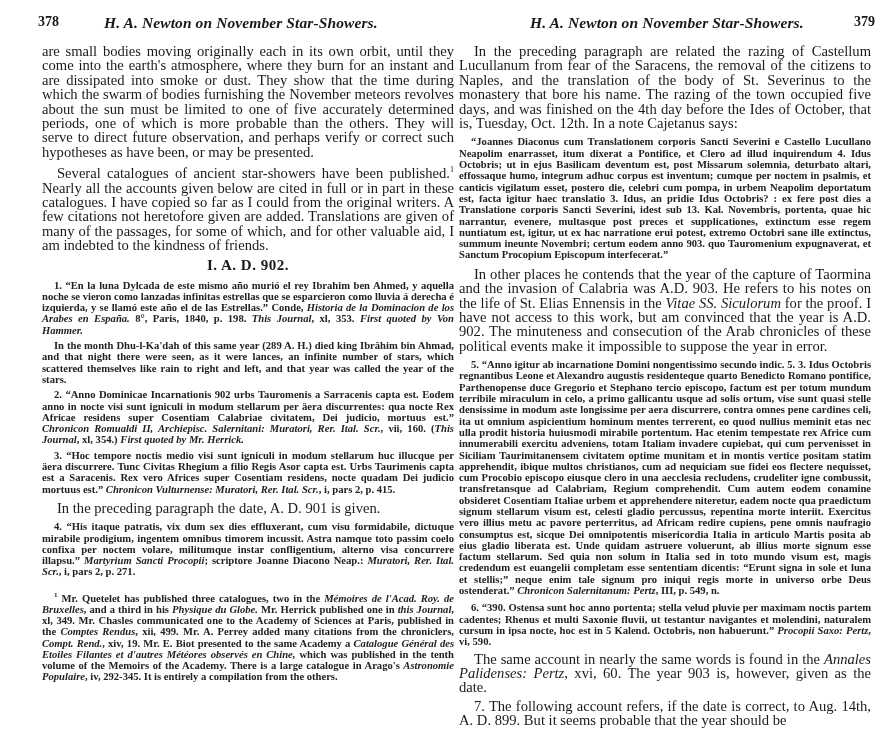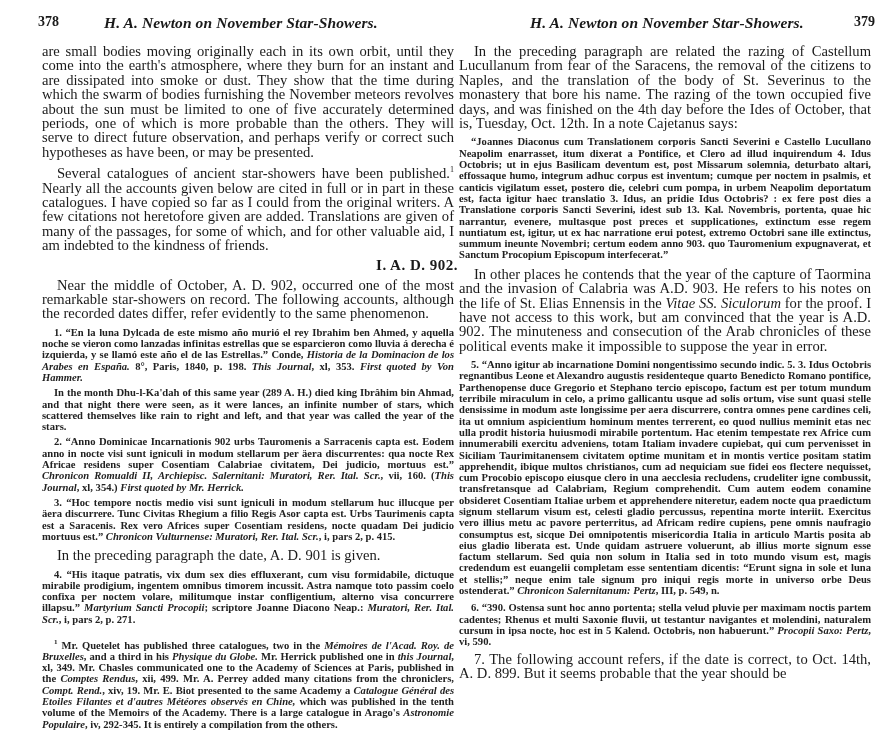--- a/index.html
+++ b/index.html
@@ -13,42 +13,41 @@
   .left .pg-num { left: 0; }
   .right .pg-num { right: 0; }
   .head-title { position: absolute; top: 14px; font-style: italic; font-weight: bold; font-size: 15.5px; letter-spacing: 0.1px; }
   .left .head-title { left: 66px; }
   .right .head-title { left: 75px; }
   p { margin: 4px; text-align: justify; }
   .body-text { font-size: 14.6px; line-height: 14.4px; }
   .indent { text-indent: 15px; }
   .small { font-size: 10.6px; line-height: 11.3px; font-weight: bold; color: #222; font-family: Liberation Serif, serif; }
   .small.indent { text-indent: 12px; }
-  .section-head { text-align: right; font-weight: bold; font-size: 15px; margin: 4px 0 3px 0; letter-spacing: 0.5px; }
+  .section-head { text-align: center; font-weight: bold; font-size: 15px; margin: 4px 0 3px 0; letter-spacing: 0.5px; }
   .gap4 { margin-top: 4px; }
   .gap6 { margin-top: 6px; }
   .gap10 { margin-top: 12px; }
   em, .it { font-style: italic; }
 </style>
 </head>
 <body>
 
 <div class="page left">
   <div class="running-head">
     <span class="pg-num">378</span>
     <span class="head-title">H. A. Newton on November Star-Showers.</span>
   </div>
 
   <p class="body-text">are small bodies moving originally each in its own orbit, until they come into the earth's atmosphere, where they burn for an instant and are dissipated into smoke or dust.  They show that the time during which the swarm of bodies furnishing the November meteors revolves about the sun must be limited to one of five accurately determined periods, one of which is more probable than the others.  They will serve to direct future observation, and perhaps verify or correct such hypotheses as have been, or may be presented.</p>
 
   <p class="body-text indent"><span>Several catalogues of ancient star-showers have been published.</span><sup style="font-size:8px">1</sup><span>  Nearly all the accounts given below are cited in full or in part in these catalogues.  I have copied so far as I could from the original writers.  A few citations not heretofore given are added.  Translations are given of many of the passages, for some of which, and for other valuable aid, I am indebted to the kindness of friends.</span></p>
 
   <div class="section-head">I.  A. D. 902.</div>
 
-  <p class="body-text indent">Near the middle of October, A. D. 902, occurred one of the most remarkable star-showers on record.  The following accounts, although the recorded dates differ, refer evidently to the same phenomenon.</p>
 
   <p class="small indent gap6"><span>1. “En la luna Dylcada de este mismo año murió el rey Ibrahim ben Ahmed, y aquella noche se vieron como lanzadas infinitas estrellas que se esparcieron como lluvia á derecha é izquierda, y se llamó este año el de las Estrellas.”  Conde, </span><em>Historia de la Dominacion de los Arabes en España.</em><span>  8°, Paris, 1840, p. 198.  </span><em>This Journal</em><span>, xl, 353.  </span><em>First quoted by Von Hammer.</em></p>
   <p class="small indent">In the month Dhu-l-Ka'dah of this same year (289 A. H.) died king Ibrâhim bin Ahmad, and that night there were seen, as it were lances, an infinite number of stars, which scattered themselves like rain to right and left, and that year was called the year of the stars.</p>
 
   <p class="small indent gap4"><span>2. “Anno Dominicae Incarnationis 902 urbs Tauromenis a Sarracenis capta est. Eodem anno in nocte visi sunt igniculi in modum stellarum per äera discurrentes: qua nocte Rex Africae residens super Cosentiam Calabriae civitatem, Dei judicio, mortuus est.”  </span><em>Chronicon Romualdi II, Archiepisc. Salernitani: Muratori, Rer. Ital. Scr.</em><span>, vii, 160.  (</span><em>This Journal</em><span>, xl, 354.)  </span><em>First quoted by Mr. Herrick.</em></p>
 
   <p class="small indent gap4"><span>3. “Hoc tempore noctis medio visi sunt igniculi in modum stellarum huc illucque per äera discurrere.  Tunc Civitas Rhegium a filio Regis Asor capta est.  Urbs Taurimenis capta est a Saracenis.  Rex vero Africes super Cosentiam residens, nocte quadam Dei judicio mortuus est.”  </span><em>Chronicon Vulturnense: Muratori, Rer. Ital. Scr.</em><span>, i, pars 2, p. 415.</span></p>
 
   <p class="body-text indent gap6">In the preceding paragraph the date, A. D. 901 is given.</p>
 
@@ -66,15 +65,16 @@
   <p class="body-text indent">In the preceding paragraph are related the razing of Castellum Lucullanum from fear of the Saracens, the removal of the citizens to Naples, and the translation of the body of St. Severinus to the monastery that bore his name.  The razing of the town occupied five days, and was finished on the 4th day before the Ides of October, that is, Tuesday, Oct. 12th.  In a note Cajetanus says:</p>
 
   <p class="small indent gap6">“Joannes Diaconus cum Translationem corporis Sancti Severini e Castello Lucullano Neapolim enarrasset, itum dixerat a Pontifice, et Clero ad illud inquirendum 4. Idus Octobris; ut in ejus Basilicam deventum est, post Missarum solemnia, deturbato altari, effossaque humo, integrum adhuc corpus est inventum; cumque per noctem in psalmis, et canticis vigilatum esset, postero die, celebri cum pompa, in urbem Neapolim deportatum est, facta igitur haec translatio 3. Idus, an pridie Idus Octobris?  : ex fere post dies a Translatione corporis Sancti Severini, idest sub 13. Kal. Novembris, portenta, quae hic narrantur, evenere, multasque post preces et supplicationes, extinctum esse regem nuntiatum est, igitur, ut ex hac narratione erui potest, extremo Octobri sane ille extinctus, summum ineunte Novembri; certum eodem anno 903. quo Tauromenium expugnaverat, et Sanctum Procopium Episcopum interfecerat.”</p>
 
   <p class="body-text indent gap6"><span>In other places he contends that the year of the capture of Taormina and the invasion of Calabria was A.D. 903.  He refers to his notes on the life of St. Elias Ennensis in the </span><em>Vitae SS. Siculorum</em><span> for the proof.  I have not access to this work, but am convinced that the year is A.D. 902.  The minuteness and consecution of the Arab chronicles of these political events make it impossible to suppose the year in error.</span></p>
 
   <p class="small indent gap6"><span>5. “Anno igitur ab incarnatione Domini nongentissimo secundo indic. 5. 3. Idus Octobris regnantibus Leone et Alexandro augustis residenteque quarto Benedicto Romano pontifice, Parthenopense duce Gregorio et Stephano tercio episcopo, factum est per totum mundum terribile miraculum in celo, a primo gallicantu usque ad solis ortum, vise sunt quasi stelle densissime in modum aste longissime per aera discurrere, contra omnes pene cardines celi, ita ut omnium aspicientium hominum mentes terrerent, eo quod nullius meminit etas nec ulla prodit historia huiusmodi mirabile portentum.  Hac etenim tempestate rex Africe cum innumerabili exercitu adveniens, totam Italiam invadere cupiebat, qui cum pervenisset in Siciliam Taurimitanensem civitatem optime munitam et in montis vertice positam statim apprehendit, ibique multos christianos, cum ad nequiciam sue fidei eos flectere nequisset, cum Procobio episcopo eiusque clero in una aecclesia recludens, crudeliter igne combussit, transfretansque ad Calabriam, Regium comprehendit.  Cum autem eodem conamine obsideret Cosentiam Italiae urbem et apprehendere niteretur, eadem nocte qua praedictum signum stellarum visum est, celesti gladio percussus, repentina morte interiit.  Exercitus vero illius metu ac pavore perterritus, ad Africam redire cupiens, pene omnis naufragio consumptus est, sicque Dei omnipotentis misericordia Italia in articulo Martis posita ab eius gladio liberata est.  Unde quidam astruere voluerunt, ab illius morte signum esse factum stellarum.  Sed quia non solum in Italia sed in toto mundo visum est, magis credendum est euangelii completam esse sententiam dicentis: “Erunt signa in sole et luna et stellis;” neque enim tale signum pro iniqui regis morte in universo orbe Deus ostenderat.”  </span><em>Chronicon Salernitanum: Pertz</em><span>, III, p. 549, n.</span></p>
 
   <p class="small indent gap6"><span>6. “390. Ostensa sunt hoc anno portenta; stella velud pluvie per maximam noctis partem cadentes; Rhenus et multi Saxonie fluvii, ut testantur navigantes et molendini, naturalem cursum in ipsa nocte, hoc est in 5 Kalend. Octobris, non habuerunt.”  </span><em>Procopii Saxo: Pertz</em><span>, vi, 590.</span></p>
 
+  <p class="body-text indent gap4"><span>The same account in nearly the same words is found in the </span><em>Annales Palidenses: Pertz</em><span>, xvi, 60.  The year 903 is, however, given as the date.</span></p>
 
-  <p class="body-text indent">7. The following account refers, if the date is correct, to Oct. 14th, A. D. 899.  But it seems probable that the year should be</p>
+  <p class="body-text indent">7. The following account refers, if the date is correct, to Aug. 14th, A. D. 899.  But it seems probable that the year should be</p>
 </div>
 
 </body></html>

